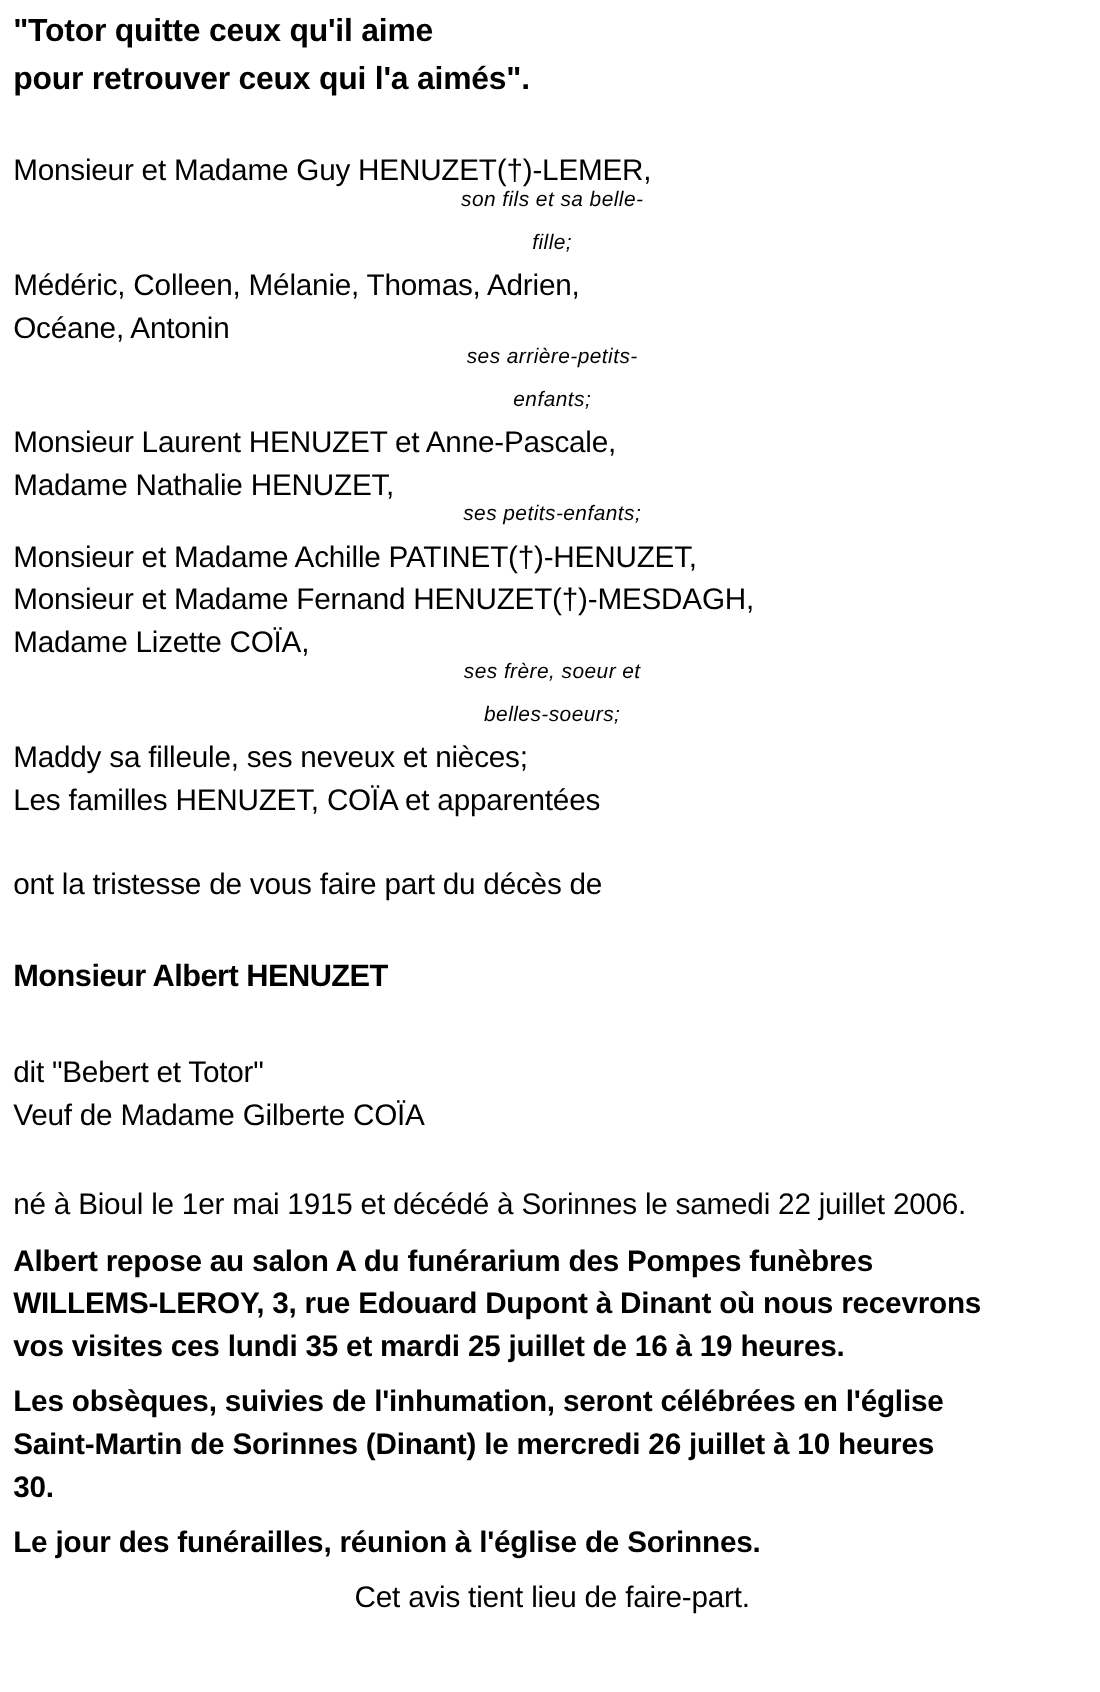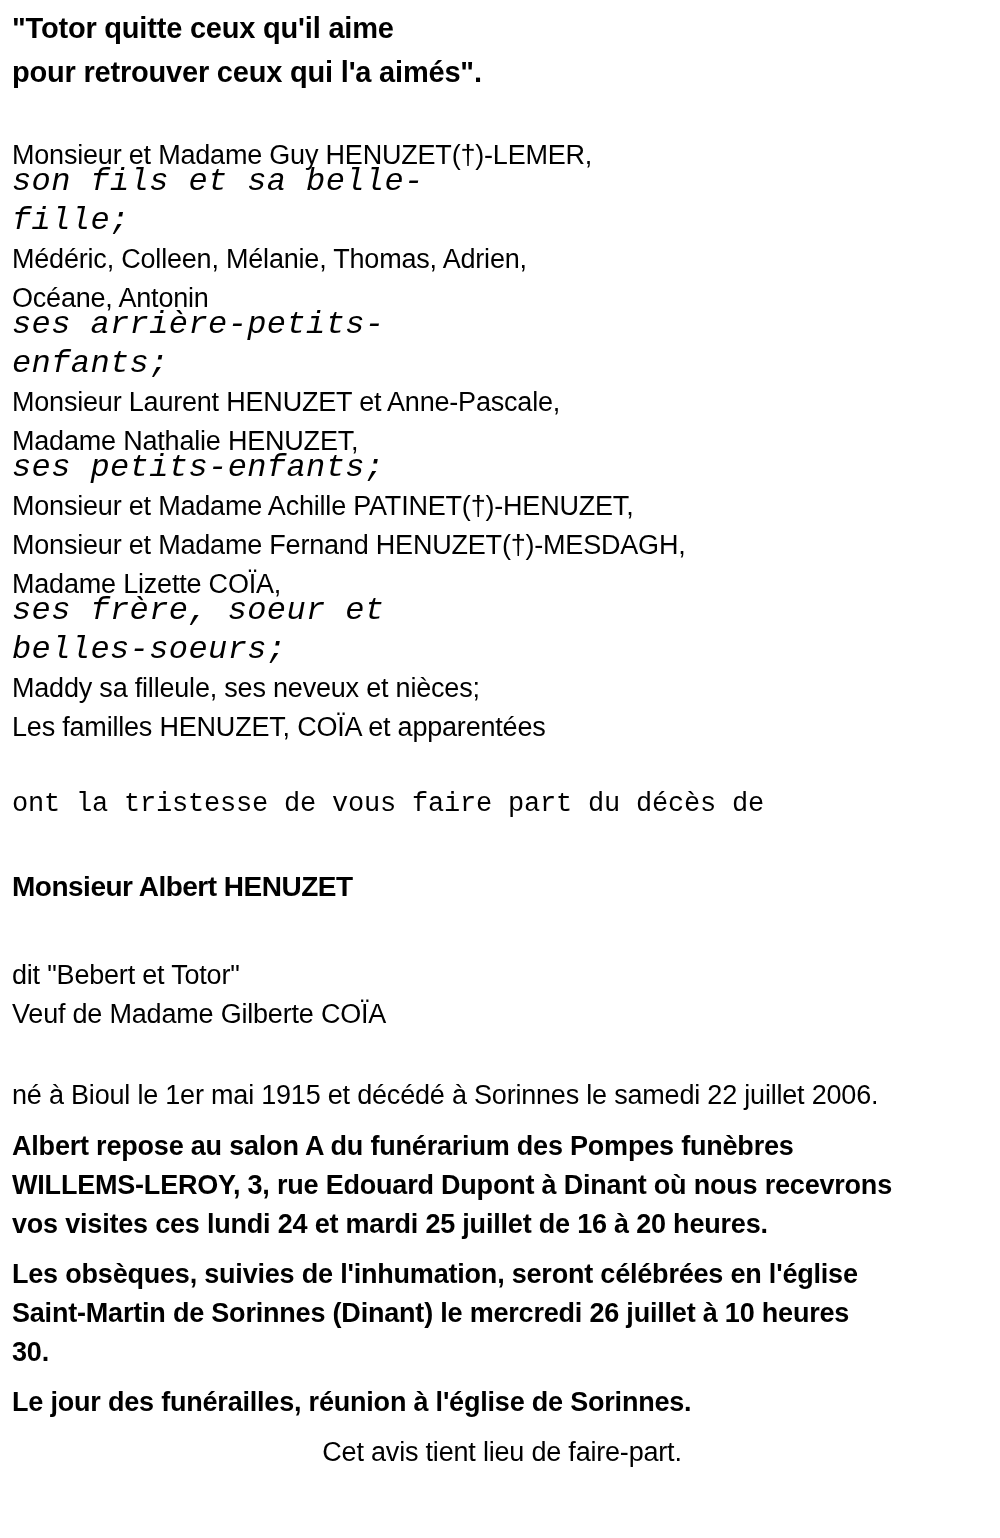--- a/index.html
+++ b/index.html
@@ -25,31 +25,31 @@
   .quote {
     font-weight: bold;
     font-size: 29px;
     line-height: 44px;
     margin: 0 0 42px 0;
   }
 
   .family-entry .names { white-space: pre-line; }
 
   .relation {
-    font-family: Liberation Mono, monospace;
+    font-family: Liberation Sans, sans-serif;
     font-style: italic;
-    font-size: 32px;
+    font-size: 19px;
     line-height: 39px;
     letter-spacing: 0.4px;
-    text-align: left;
+    text-align: center;
     margin-top: -13px;
     white-space: pre-line;
   }
 
-  .intro { margin: 38px 0 0 0; font-family: Liberation Mono, monospace; }
+  .intro { margin: 38px 0 0 0; }
 
   .deceased-name {
     font-size: 28px;
     line-height: 58px;
     font-weight: bold;
     letter-spacing: -0.5px;
     margin: 34px 0 0 0;
   }
 
   .subtitle { margin-top: 40px; }
@@ -113,21 +113,21 @@
 
   <div class="subtitle">
     <div>dit "Bebert et Totor"</div>
     <div>Veuf de Madame Gilberte COÏA</div>
   </div>
 
   <div class="birth">né à Bioul le 1er mai 1915 et décédé à Sorinnes le samedi 22 juillet 2006.</div>
 
   <div class="bold-para repose pre">Albert repose au salon A du funérarium des Pompes funèbres
 WILLEMS-LEROY, 3, rue Edouard Dupont à Dinant où nous recevrons
-vos visites ces lundi 24 et mardi 25 juillet de 16 à 20 heures.</div>
+vos visites ces lundi 35 et mardi 25 juillet de 16 à 19 heures.</div>
 
   <div class="bold-para service pre">Les obsèques, suivies de l'inhumation, seront célébrées en l'église
 Saint-Martin de Sorinnes (Dinant) le mercredi 26 juillet à 10 heures
 30.</div>
 
   <div class="gathering">Le jour des funérailles, réunion à l'église de Sorinnes.</div>
 
 
   <div class="notice">Cet avis tient lieu de faire-part.</div>
 

